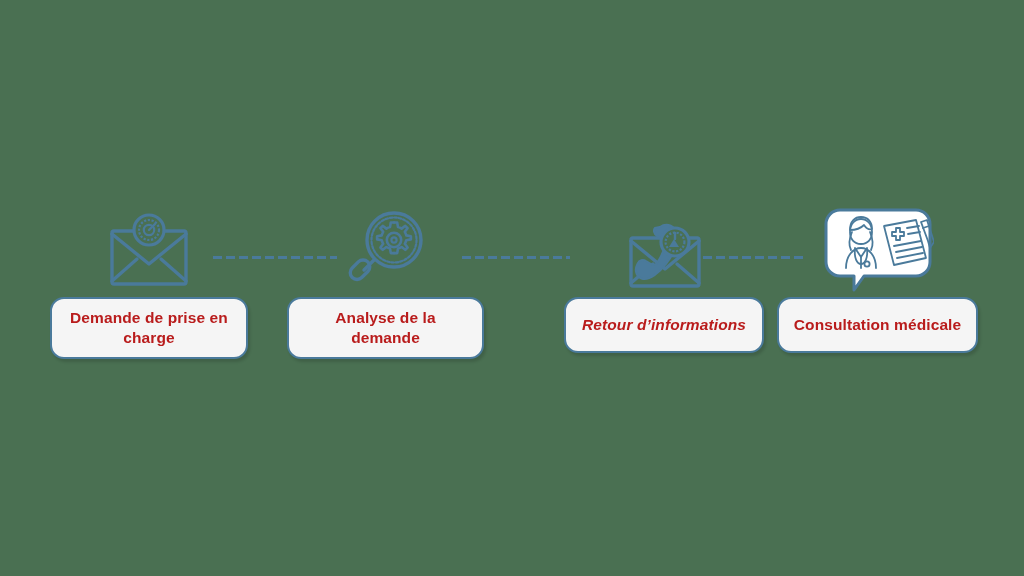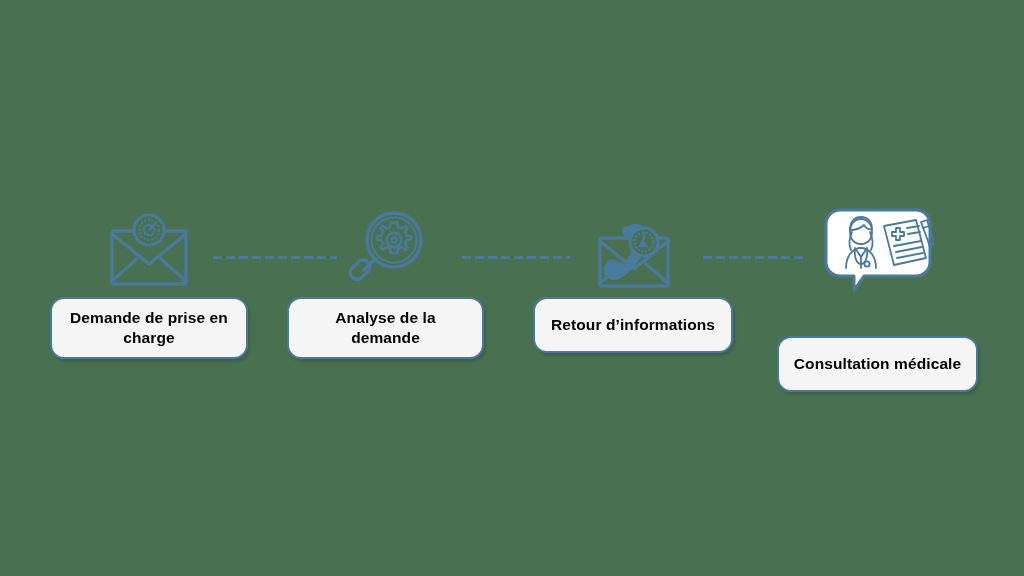--- a/index.html
+++ b/index.html
@@ -42,22 +42,22 @@
   
   .step {
     position: absolute;
     top: 205px;
     display: flex;
     flex-direction: column;
     align-items: center;
   }
   .step-1 { left: 50px;  width: 198px; }
   .step-2 { left: 287px; width: 197px; }
-  .step-3 { left: 533px; width: 200px; }
-  .step-4 { left: 777px; width: 201px; gap: 39px; }
+  .step-3 { left: 564px; width: 200px; font-style: italic; }
+  .step-4 { left: 777px; width: 201px; }
 
   .icon-wrap {
     height: 92px;
     display: flex;
     align-items: center;
     justify-content: center;
   }
 
   
   .pill {
@@ -68,21 +68,21 @@
     display: flex;
     align-items: center;
     justify-content: center;
     text-align: center;
     background: #f5f5f5;
     border: 2px solid #4a7a9b;
     border-radius: 14px;
     box-shadow: 2px 3px 3px rgba(0,0,0,0.14);
   }
   .pill-label {
-    color: #000000;
+    color: #b91c1c;
     font-size: 15.5px;
     font-weight: bold;
     line-height: 1.28;
     letter-spacing: 0.1px;
   }
   .step-1 .pill { min-height: 56px; }
 </style>
 </head>
 <body>
 

